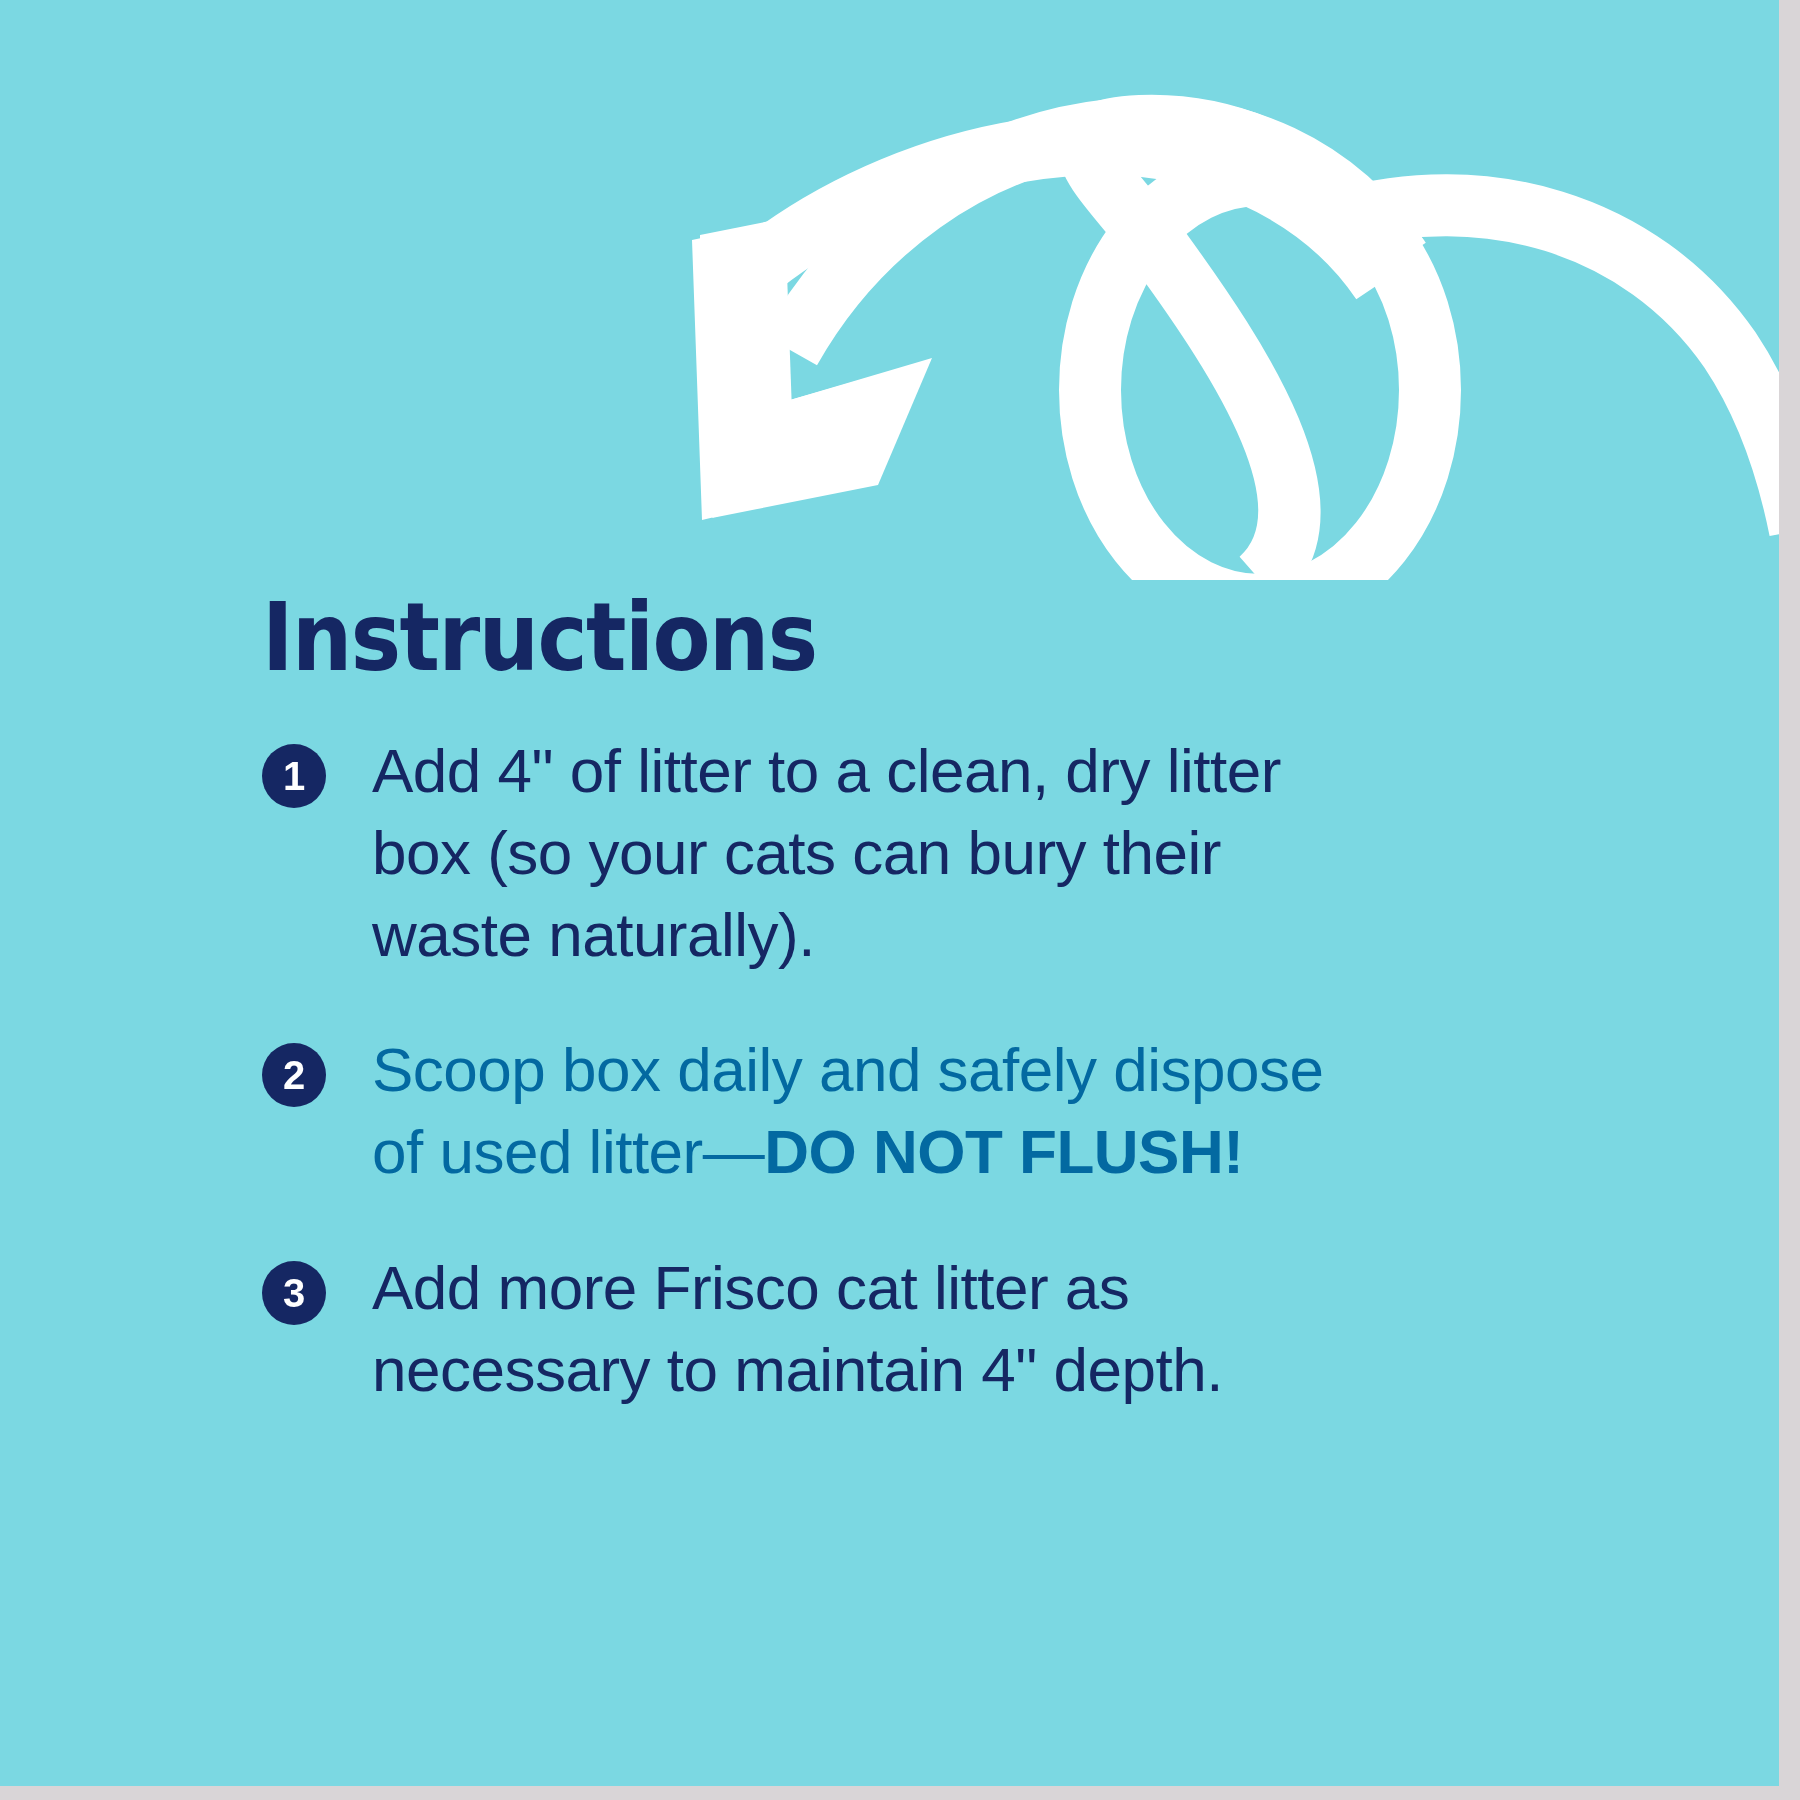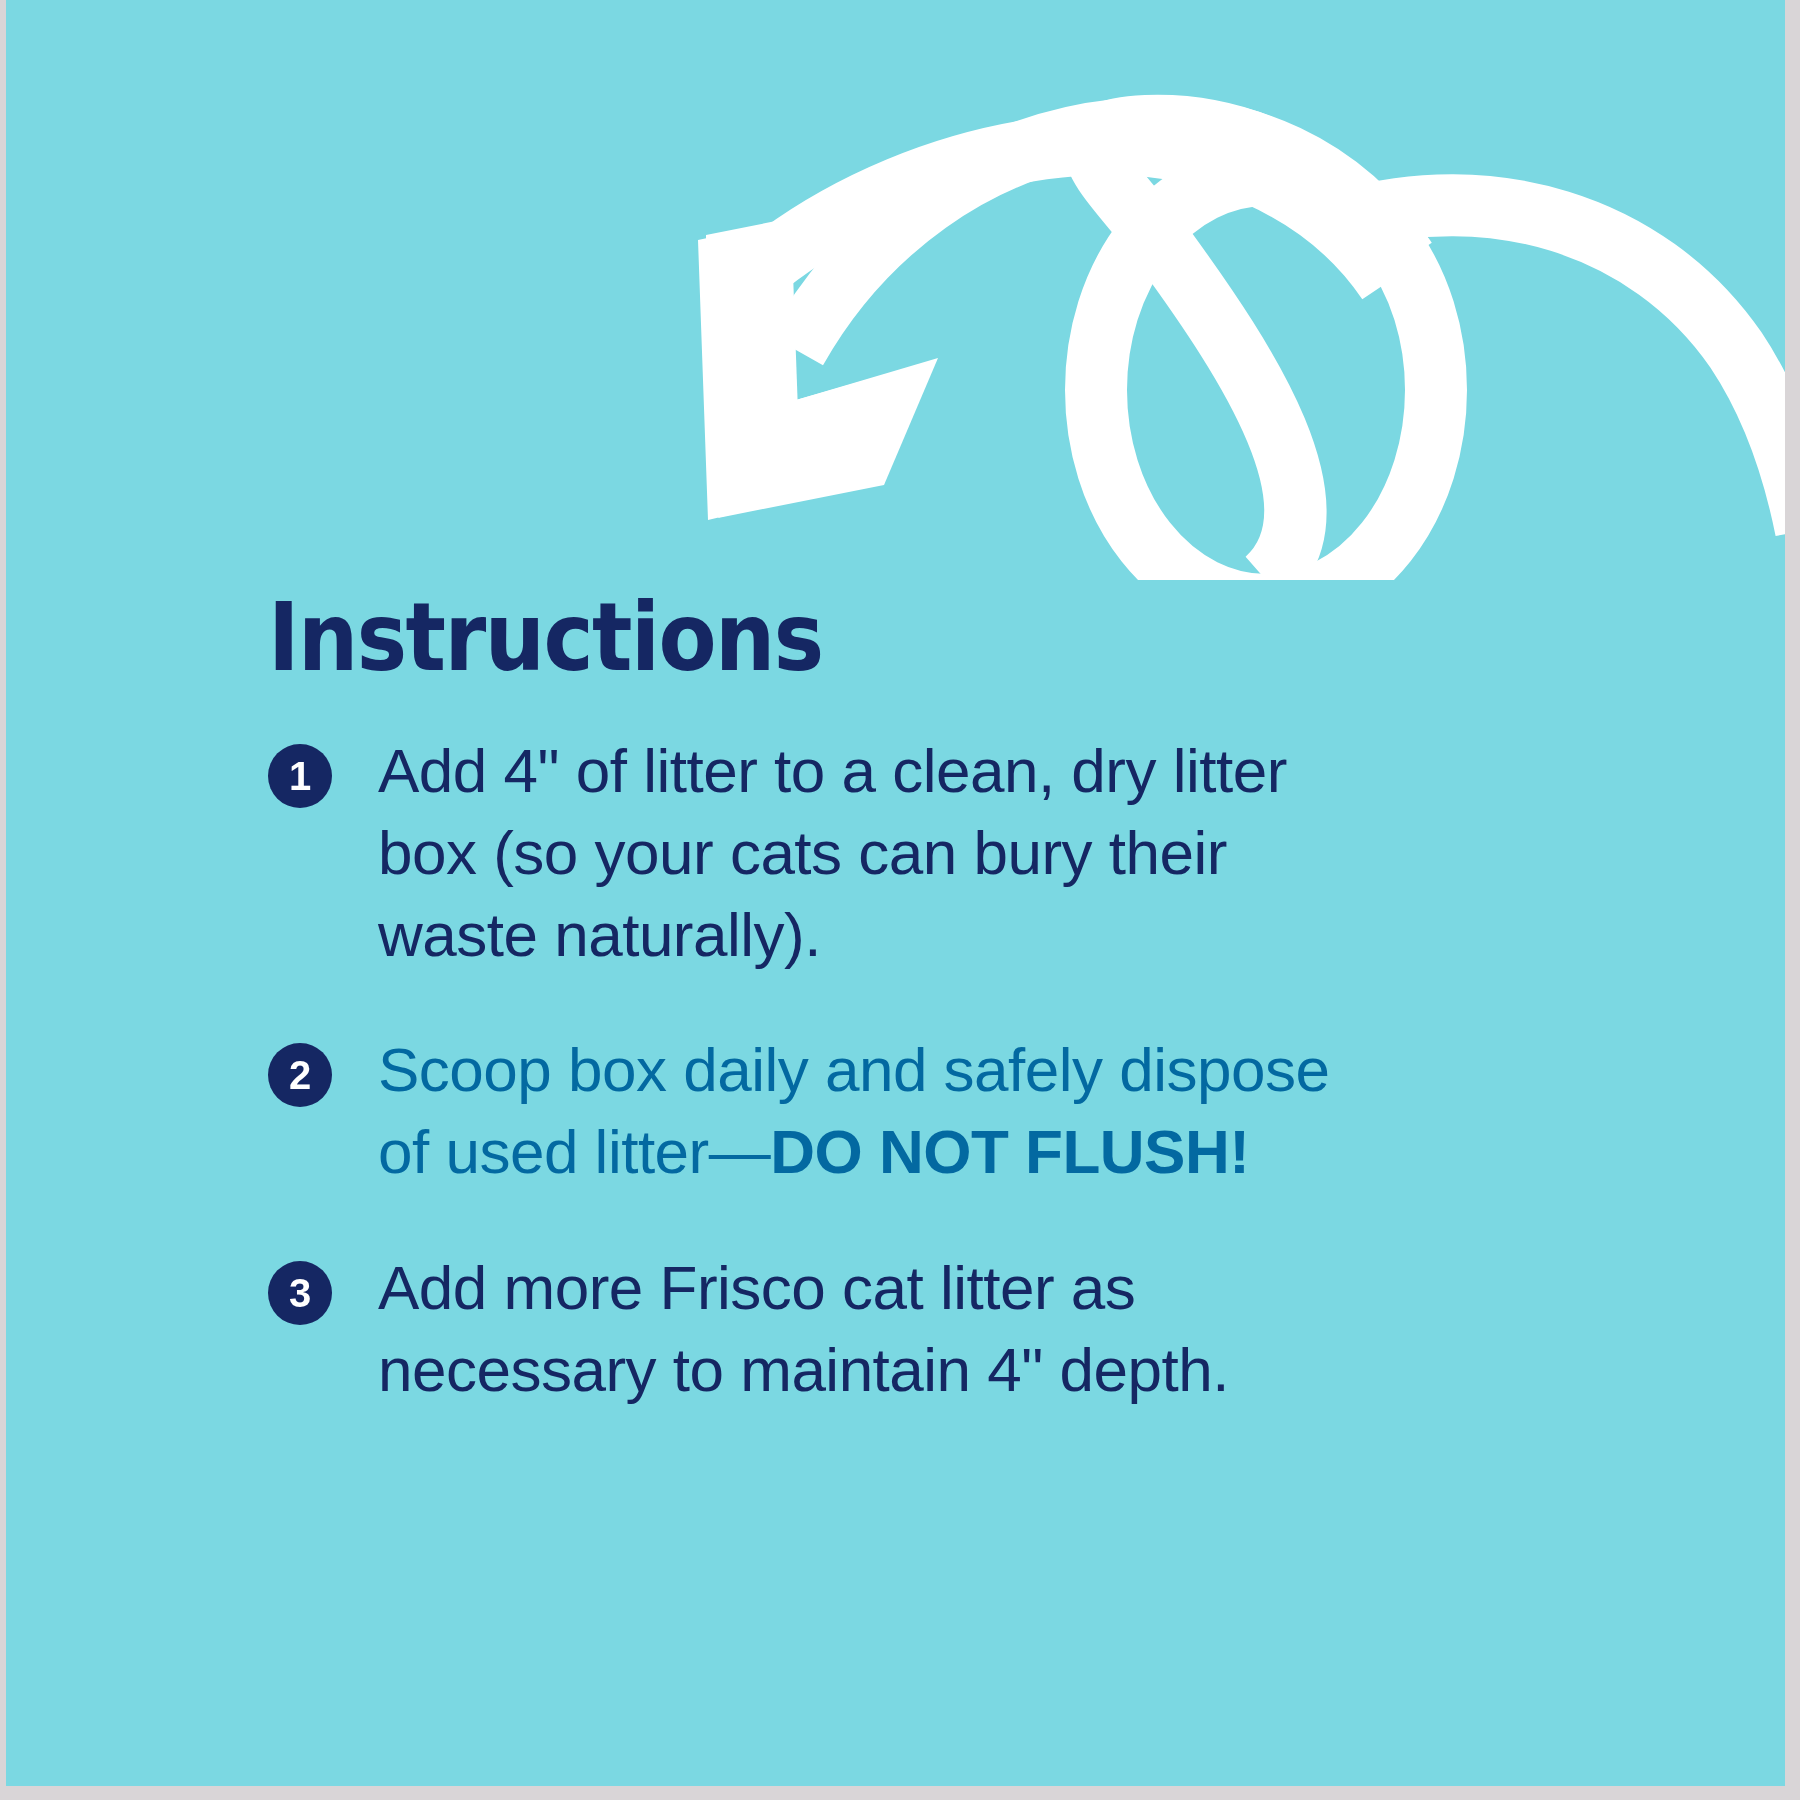--- a/index.html
+++ b/index.html
@@ -9,21 +9,21 @@
     height: 1800px;
     overflow: hidden;
     background: #d9d5d7;
   }
   body {
     font-family: "Liberation Sans", sans-serif;
   }
 
   #card {
     position: absolute;
-    left: 6px;
+    left: 0;
     top: 0px;
     width: 1779px;
     height: 1786px;
     background: #7bd8e2;
     overflow: hidden;
   }
 
   
   #arrow-wrap {
     position: absolute;

